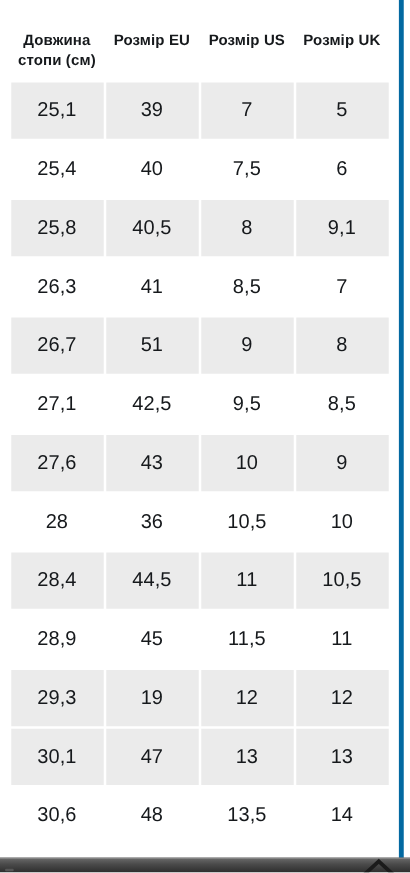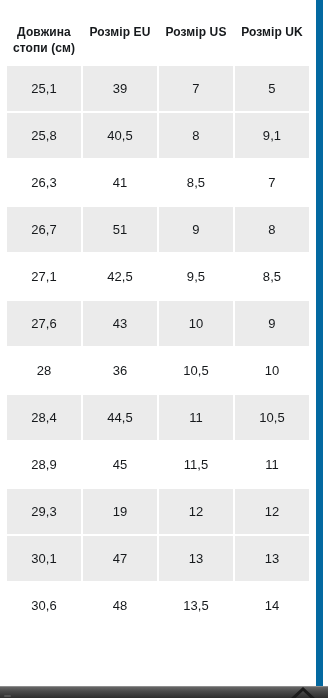--- a/index.html
+++ b/index.html
@@ -17,21 +17,21 @@
   }
 
   #page {
     position: absolute;
     left: 0;
     top: 0;
     width: 323px;
     height: 688px;
     background: #ffffff;
     box-sizing: border-box;
-    border-right: 7px solid #0369a1;
+    border-right: 4px solid #0369a1;
     overflow: hidden;
   }
 
   .size-table {
     width: 300px;
     margin: 0 auto;
     padding-top: 22px;
     border-collapse: separate;
     border-spacing: 2px 2px;
     table-layout: fixed;
@@ -49,21 +49,21 @@
     text-align: center;
     vertical-align: top;
     line-height: 16px;
     padding: 0 0 8px 0;
     letter-spacing: 0.1px;
     white-space: normal;
     word-break: break-word;
   }
 
   tbody td {
-    font-size: 13px;
+    font-size: 16px;
     color: #16191c;
     text-align: center;
     vertical-align: middle;
     height: 45px;
     padding: 0;
     background: #ffffff;
     letter-spacing: 0.1px;
   }
 
   tbody tr.shaded td {
@@ -135,20 +135,26 @@
         <th>Розмір UK</th>
       </tr>
     </thead>
     <tbody id="table-body">
         <tr class="shaded">
           <td>25,1</td>
           <td>39</td>
           <td>7</td>
           <td>5</td>
         </tr>
+        <tr>
+          <td>25,4</td>
+          <td>40</td>
+          <td>7,5</td>
+          <td>6</td>
+        </tr>
         <tr class="shaded">
           <td>25,8</td>
           <td>40,5</td>
           <td>8</td>
           <td>9,1</td>
         </tr>
         <tr>
           <td>26,3</td>
           <td>41</td>
           <td>8,5</td>

